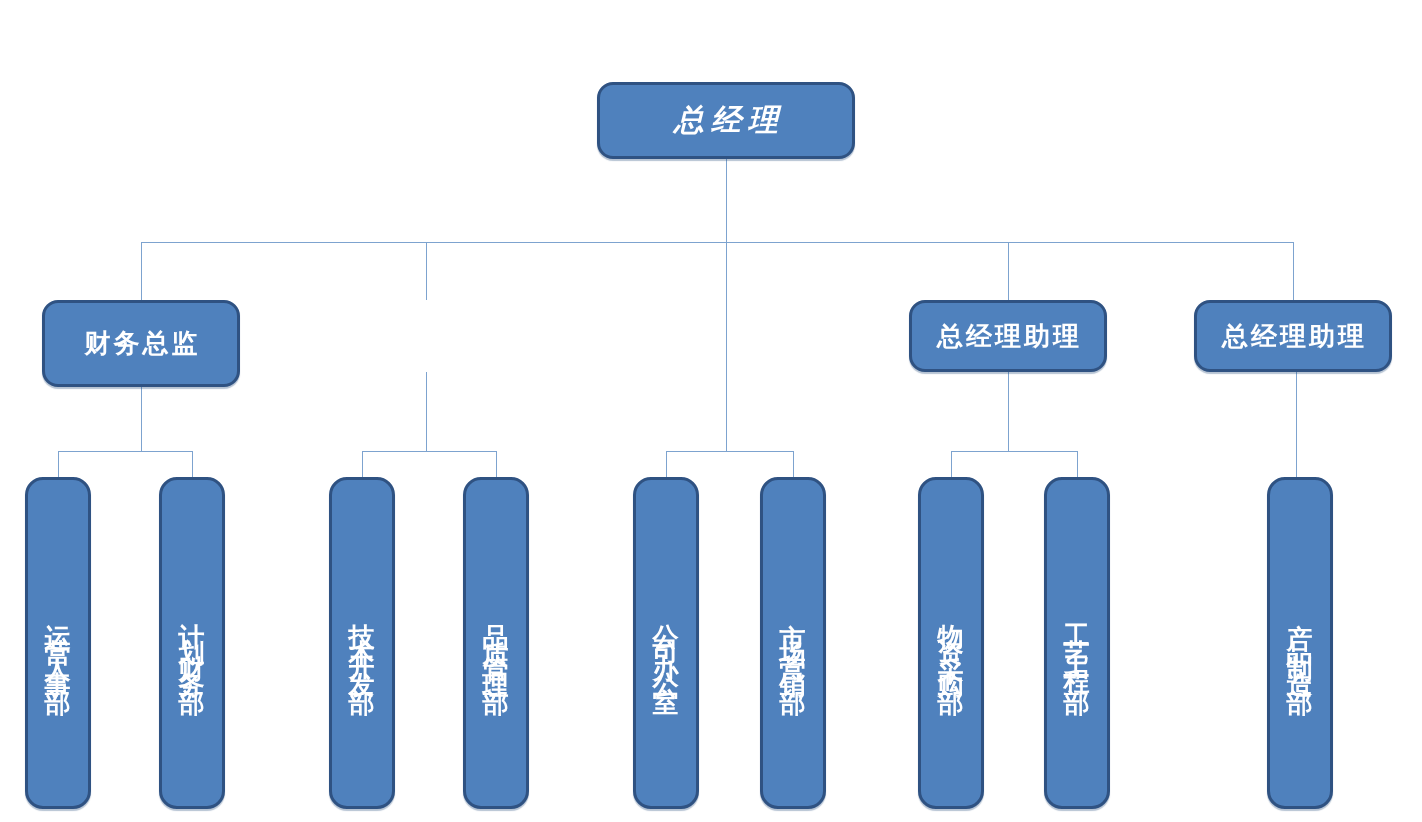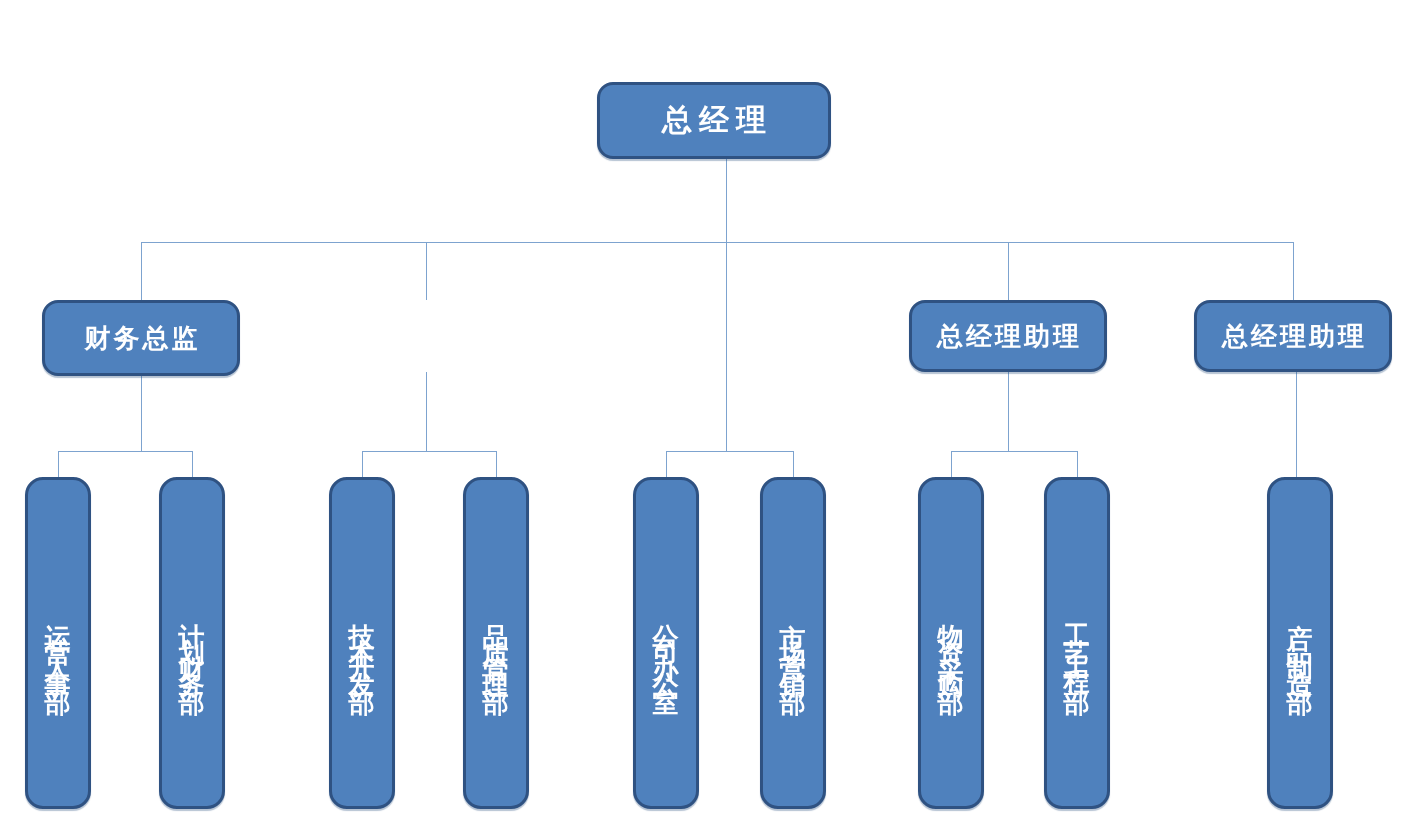--- a/index.html
+++ b/index.html
@@ -88,25 +88,25 @@
   <div class="line" style="left:666px; top:451px; width:1px; height:26px;"></div>
   <div class="line" style="left:793px; top:451px; width:1px; height:26px;"></div>
 
   <div class="line" style="left:1008px; top:372px; width:1px; height:79px;"></div>
   <div class="line" style="left:951px; top:451px; width:126px; height:1px;"></div>
   <div class="line" style="left:951px; top:451px; width:1px; height:26px;"></div>
   <div class="line" style="left:1077px; top:451px; width:1px; height:26px;"></div>
 
   <div class="line" style="left:1296px; top:372px; width:1px; height:105px;"></div>
 
-  <div class="node node-h node-root" style="left:597px; top:82px; width:234px; height:77px;">
+  <div class="node node-h node-root" style="left:597px; top:82px; width:258px; height:77px;font-style:italic;">
     <span class="label">总经理</span>
   </div>
 
-  <div class="node node-h node-l2" style="left:42px; top:300px; width:198px; height:76px;">
+  <div class="node node-h node-l2" style="left:42px; top:300px; width:198px; height:87px;">
     <span class="label">财务总监</span>
   </div>
   <div class="node node-h node-l2" style="left:909px; top:300px; width:198px; height:72px;">
     <span class="label">总经理助理</span>
   </div>
   <div class="node node-h node-l2" style="left:1194px; top:300px; width:198px; height:72px;">
     <span class="label">总经理助理</span>
   </div>
 
   <div class="node node-v" style="left:25px; top:477px; width:66px; height:332px;">

